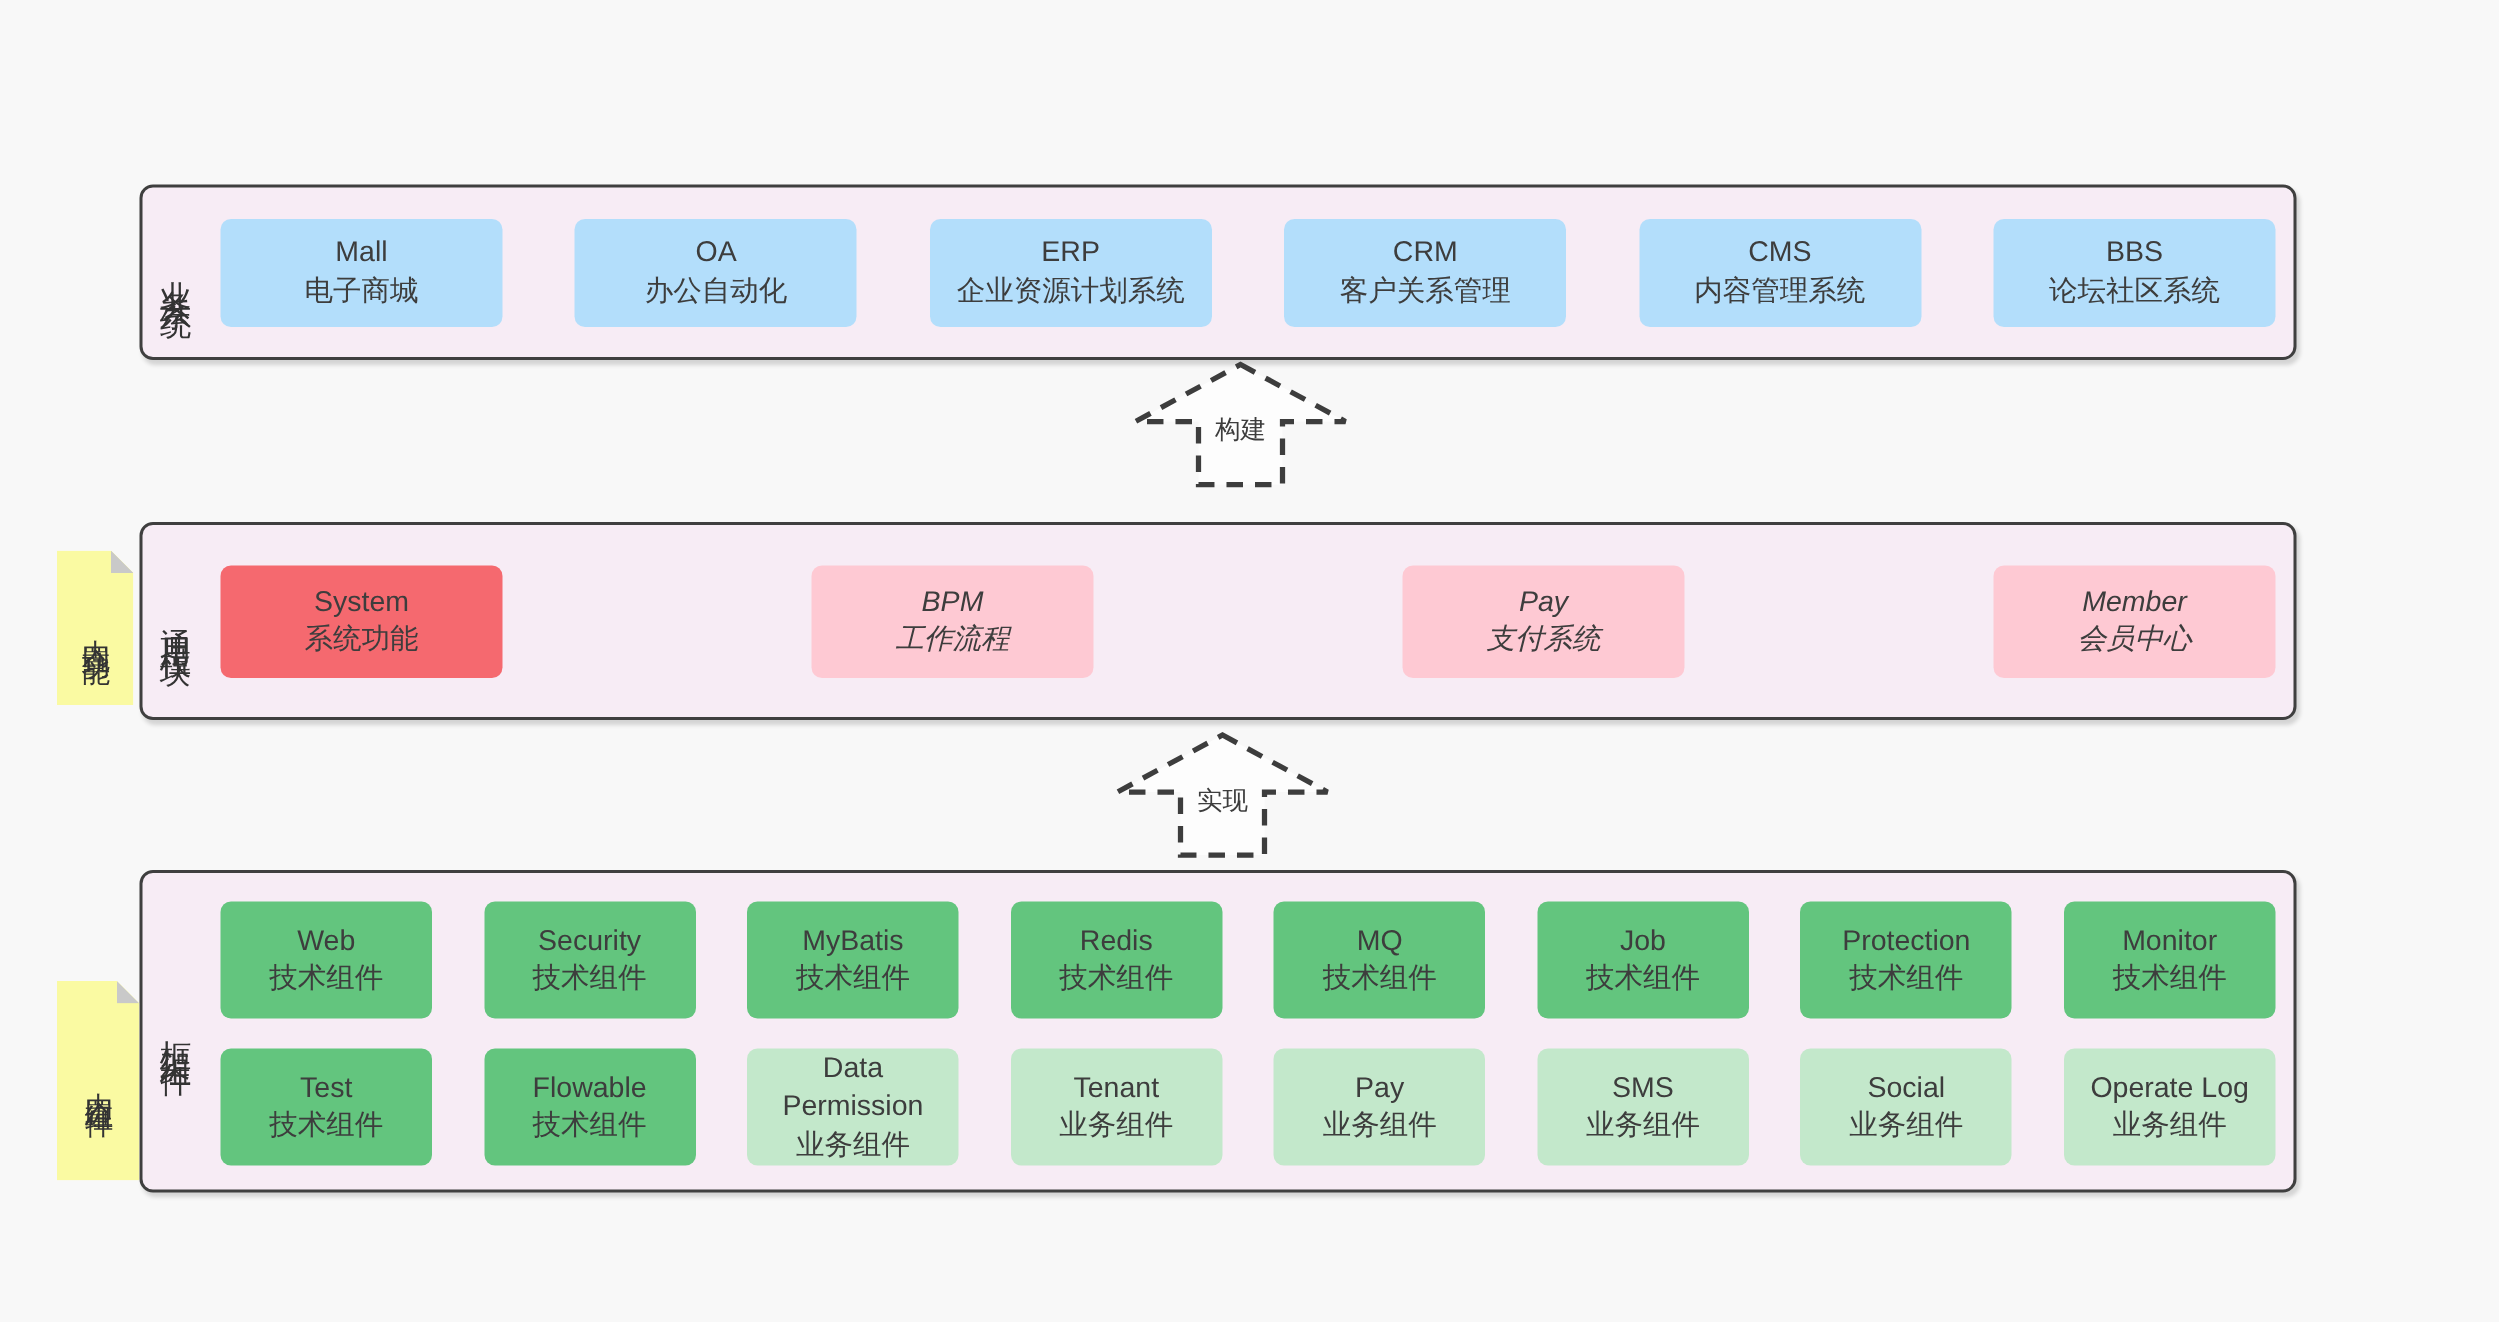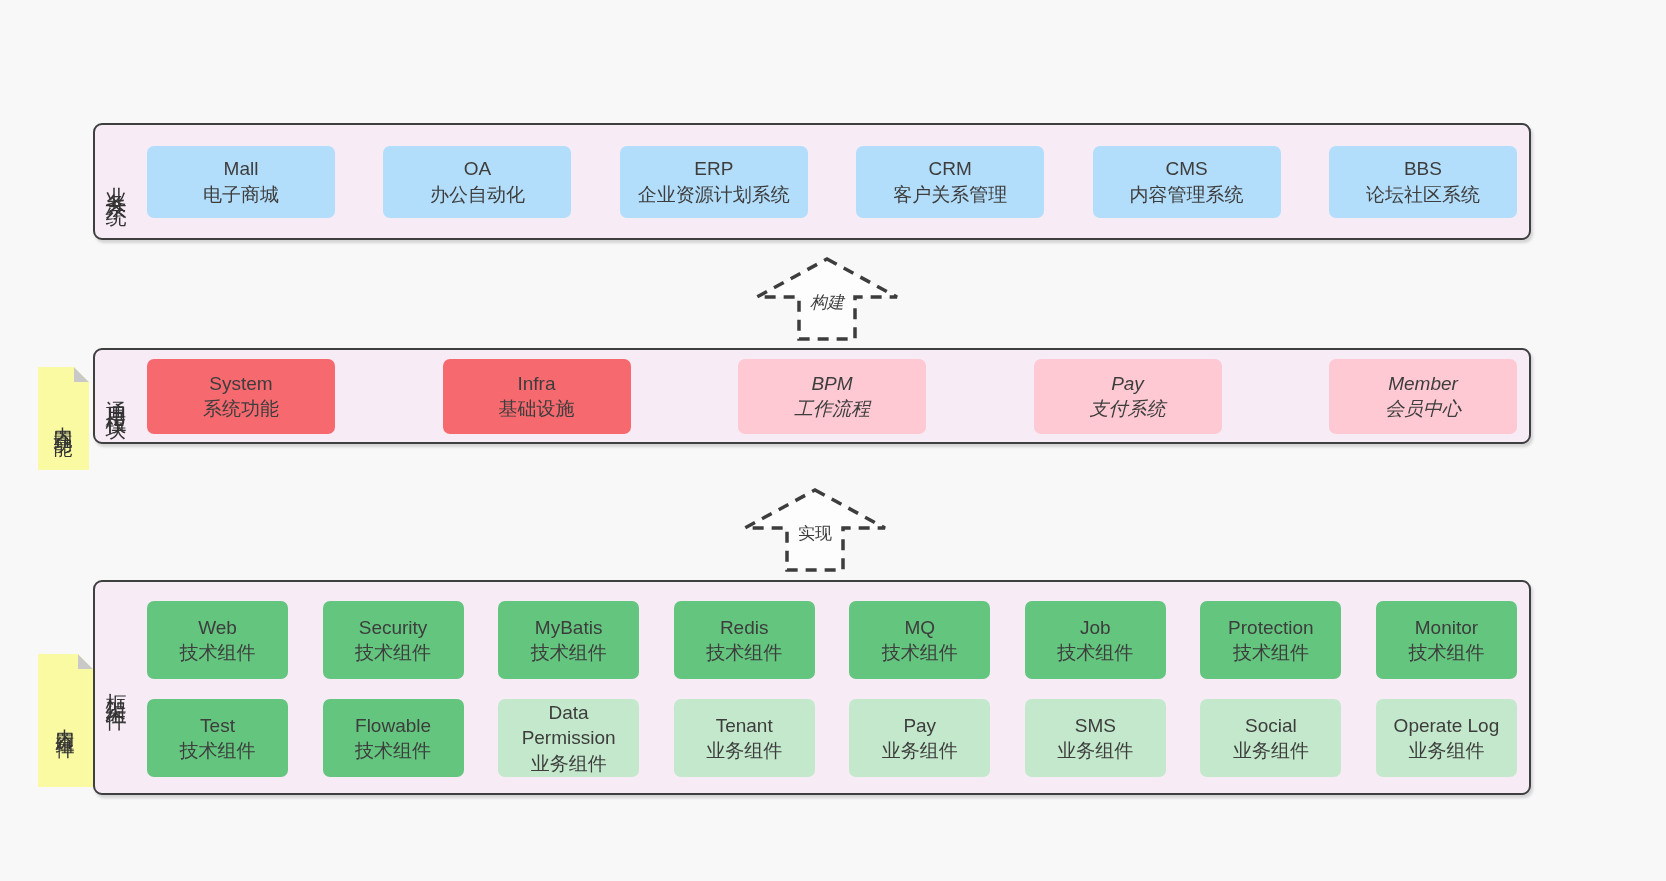--- a/index.html
+++ b/index.html
@@ -14,21 +14,21 @@
   .band{
     position:absolute;
     background:var(--band-bg,#f7ecf5);
     border:2px solid var(--band-border,#3f3f3f);
     border-radius:9px;
     box-shadow:2px 3px 3px rgba(0,0,0,0.15);
     box-sizing:border-box;
     z-index:1;
   }
   #band-business{left:93px;top:123px;width:1438px;height:117px;}
-  #band-modules{left:93px;top:348px;width:1438px;height:96px;}
+  #band-modules{left:93px;top:348px;width:1438px;height:132px;}
   #band-components{left:93px;top:580px;width:1438px;height:215px;}
   .band-label{
     position:absolute;left:11px;top:50%;transform:translateY(-50%);
     writing-mode:vertical-lr;text-orientation:upright;
     font-size:21px;letter-spacing:6px;color:#333;line-height:1;
     white-space:nowrap;
   }
   .boxes{
     position:absolute;left:52px;right:12px;top:0;bottom:0;
     display:flex;align-items:center;justify-content:space-between;
@@ -63,21 +63,21 @@
   .note .fold{
     position:absolute;top:0;right:0;width:15px;height:15px;
     background:var(--note-fold,#c9c9c9);
     clip-path:polygon(0 0,100% 100%,0 100%);
   }
   .note-text{
     writing-mode:vertical-lr;text-orientation:upright;
     font-size:19px;letter-spacing:4px;color:#333;line-height:1;
   }
   .arrow{position:absolute;width:150px;height:88px;z-index:2;}
-  #arrow-build{left:752px;top:255px;font-style:italic;}
+  #arrow-build{left:752px;top:239px;}
   #arrow-implement{left:740px;top:486px;}
   .arrow svg{display:block;width:100%;height:100%;}
   .arrow-label{
     position:absolute;left:0;top:36px;width:100%;
     text-align:center;font-size:17px;color:#3d3d3d;
   }
 </style>
 </head>
 <body>
 
@@ -122,24 +122,20 @@
   <div class="fold"></div>
   <div class="note-text">内置功能</div>
 </div>
 <div class="band" id="band-modules">
   <div class="band-label">通用模块</div>
   <div class="boxes">
     <div class="box wide red">
       <div>System</div>
       <div>系统功能</div>
     </div>
-    <div class="box wide red">
-      <div>Infra</div>
-      <div>基础设施</div>
-    </div>
     <div class="box wide pink">
       <div>BPM</div>
       <div>工作流程</div>
     </div>
     <div class="box wide pink">
       <div>Pay</div>
       <div>支付系统</div>
     </div>
     <div class="box wide pink">
       <div>Member</div>

